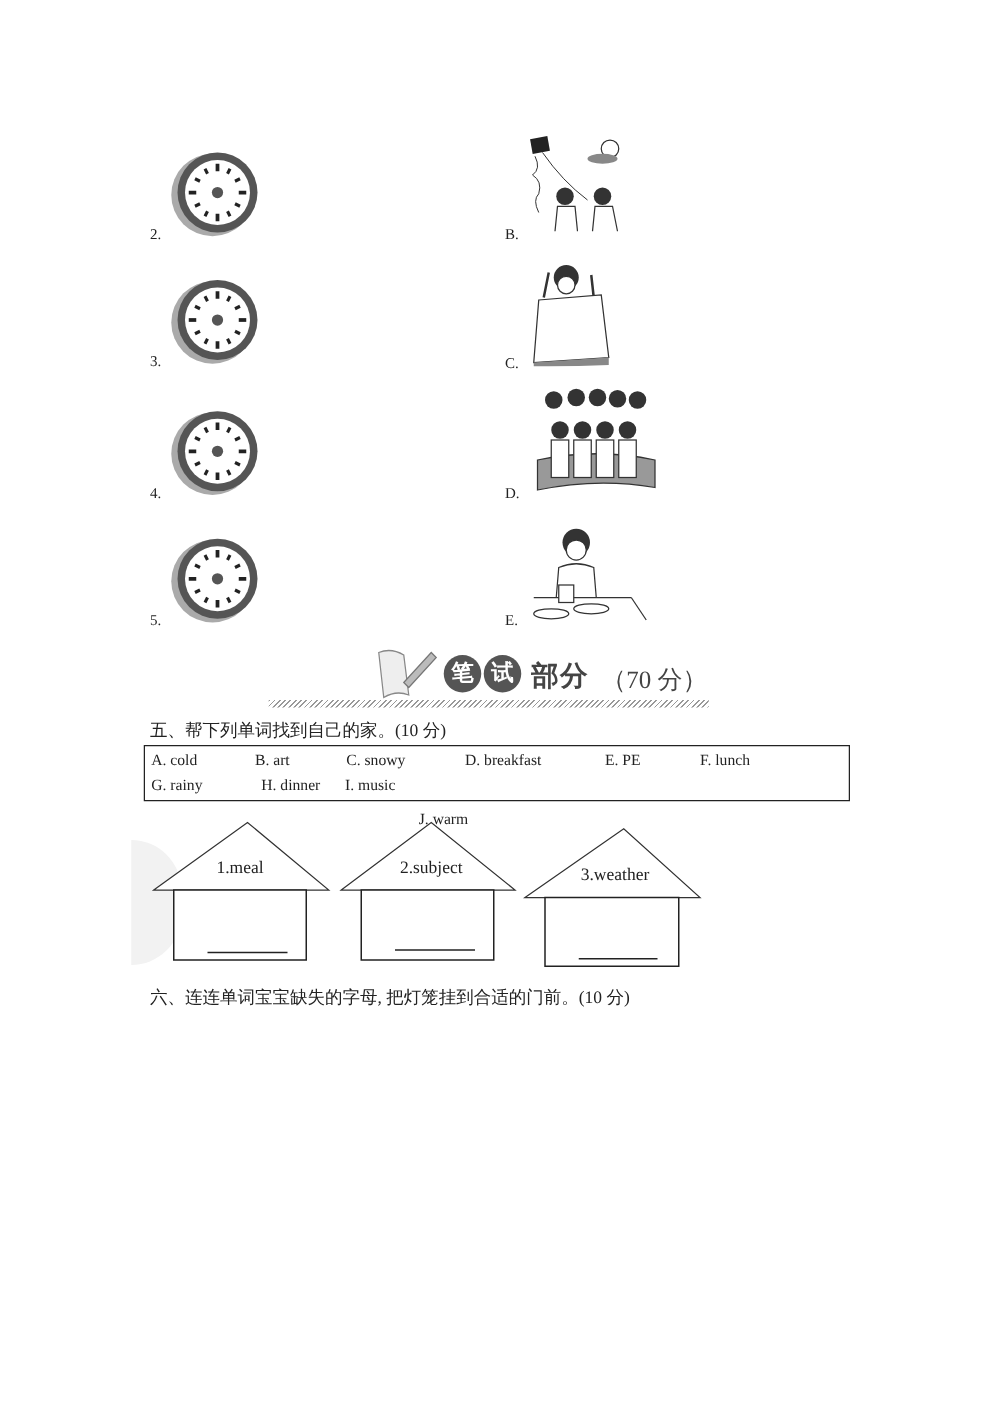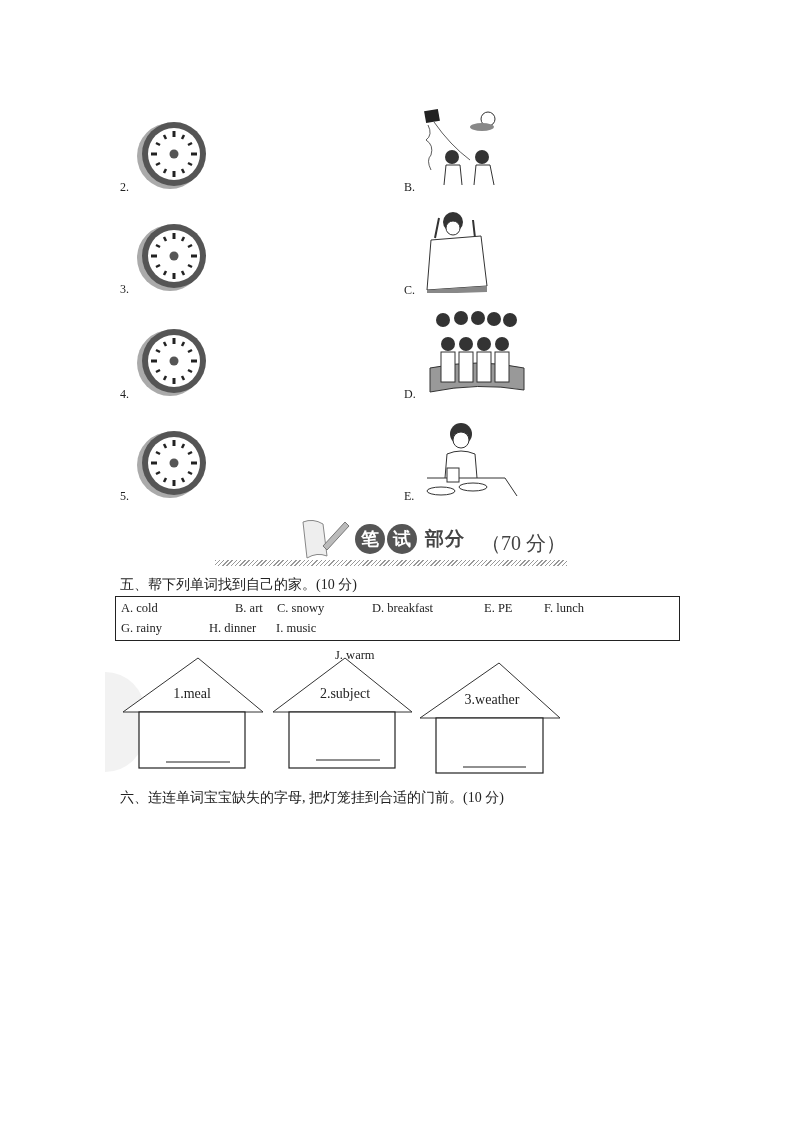--- a/index.html
+++ b/index.html
@@ -2,21 +2,21 @@
 <html><head>
   <meta charset="utf-8">
   <style>
     html, body { margin: 0; padding: 0; background: #ffffff; }
     body { width: 793px; height: 1122px; position: relative; overflow: hidden;
            font-family: "Liberation Serif", "DejaVu Serif", serif; color: #222; }
     .abs { position: absolute; }
     .num-label { font-size: 12px; color: #222; }
     .clock { width: 72px; height: 72px; }
     .pic { background: #fff; }
-    .banner-text-big { font-family: "DejaVu Sans", sans-serif; font-weight: bold; font-size: 19px; color: #444; letter-spacing: 1px; }
+    .banner-text-big { font-family: "DejaVu Sans", sans-serif; font-weight: bold; font-size: 22px; color: #444; letter-spacing: 1px; }
     .pill { display:inline-block; width: 30px; height: 30px; border-radius: 50%; background: #555; color: #fff;
             font-family: "DejaVu Sans", sans-serif; font-weight: bold; font-size: 18px; text-align: center; line-height: 30px; }
     .section-title { font-size: 14px; color: #222; white-space: nowrap; }
     .wordbox { border: 1px solid #222; font-size: 12.5px; }
     .word { position: absolute; white-space: nowrap; }
     .house-label { font-family: "Liberation Serif", serif; font-size: 14px; fill: #222; }
   </style>
 </head>
 <body>
 
@@ -134,25 +134,25 @@
   <span class="abs pill" style="left:172px; top:8px;">试</span>
   <span class="abs banner-text-big" style="left:210px; top:10px;">部分</span>
   <span class="abs" style="left:266px; top:14px; font-size:20px; color:#444;">（70 分）</span>
   <div class="abs" style="left:0; top:44px; width:352px; height:6px; background: repeating-linear-gradient(135deg, #999 0 1px, #fff 1px 3px);"></div>
 </div>
 
 <div class="abs section-title" style="left:120px; top:576px;text-align:center;">五、帮下列单词找到自己的家。(10 分)</div>
 
 <div class="abs wordbox" style="left:115px; top:596px; width:563px; height:43px;">
   <span class="word" style="left:5px; top:4px;">A. cold</span>
-  <span class="word" style="left:88px; top:4px;margin-left:31px;">B. art</span>
+  <span class="word" style="left:88px; top:4px;">B. art</span>
   <span class="word" style="left:161px; top:4px;">C. snowy</span>
   <span class="word" style="left:256px; top:4px;">D. breakfast</span>
   <span class="word" style="left:368px; top:4px;">E. PE</span>
-  <span class="word" style="left:428px; top:4px;">F. lunch</span>
+  <span class="word" style="left:444px; top:4px;">F. lunch</span>
   <span class="word" style="left:5px; top:24px;">G. rainy</span>
   <span class="word" style="left:93px; top:24px;">H. dinner</span>
   <span class="word" style="left:160px; top:24px;text-align:right;">I. music</span>
   <span class="word" style="left:219px; top:24px;margin-top:27px;">J. warm</span>
 </div>
 
 <div class="abs" style="left:105px; top:672px; width:40px; height:100px; border-radius:0 50px 50px 0; background:#f2f2f2;"></div>
 
 <svg class="abs" style="left:120px; top:655px;" width="146" height="118" viewBox="0 0 146 118">
   <polygon points="3,57 78,3 143,57" fill="#fff" stroke="#333" stroke-width="1"></polygon>

